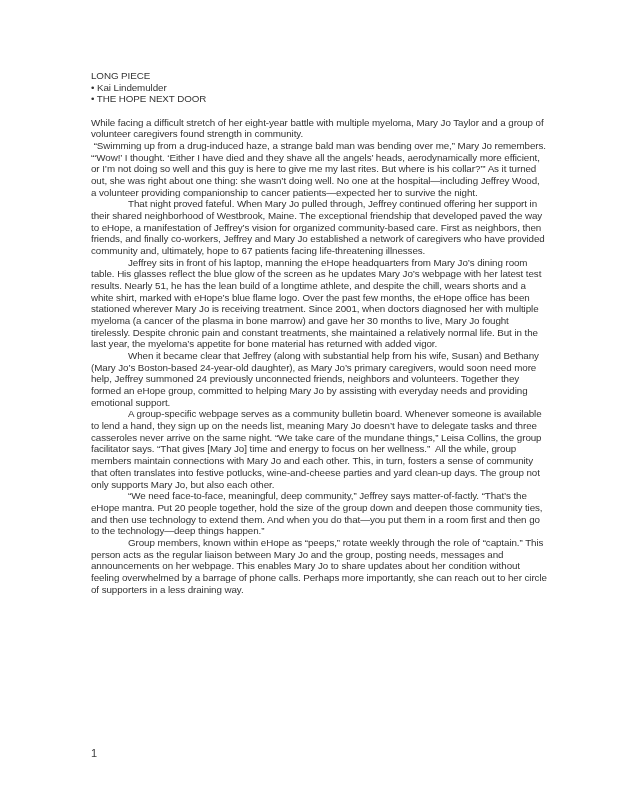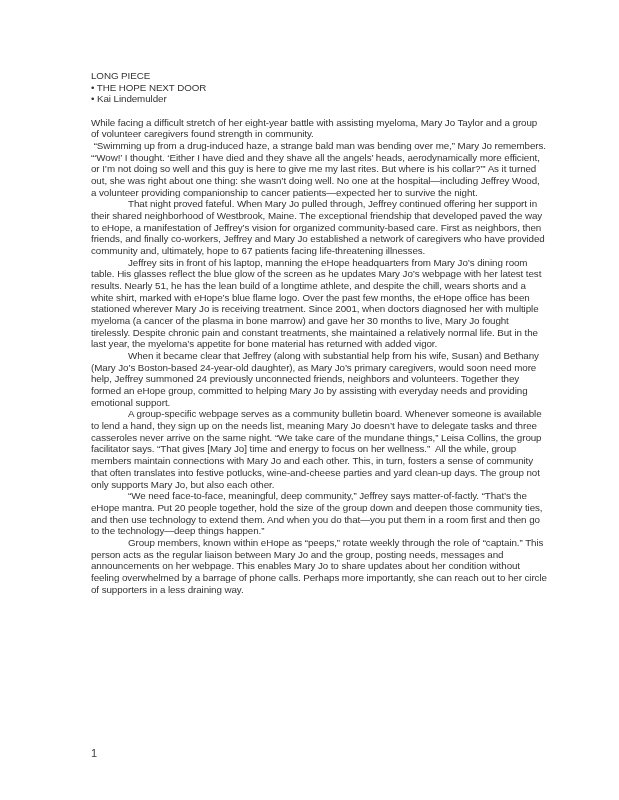--- a/index.html
+++ b/index.html
@@ -45,26 +45,26 @@
 </style>
 </head>
 <body>
 
 <div class="sheet">
   <div class="content">
 
     <p class="gap-after">LONG PIECE</p>
 
     <div class="byline">
+      <div class="line">• Kai Lindemulder</div>
       <div class="line">• THE HOPE NEXT DOOR</div>
-      <div class="line">• Kai Lindemulder</div>
     </div>
 
 
-    <p class="gap-after">While facing a difficult stretch of her eight-year battle with assisting myeloma, Mary Jo Taylor and a group of volunteer caregivers found strength in community.</p>
+    <p class="gap-after">While facing a difficult stretch of her eight-year battle with multiple myeloma, Mary Jo Taylor and a group of volunteer caregivers found strength in community.</p>
 
     <p> “Swimming up from a drug-induced haze, a strange bald man was bending over me,” Mary Jo remembers. “‘Wow!’ I thought. ‘Either I have died and they shave all the angels’ heads, aerodynamically more efficient, or I’m not doing so well and this guy is here to give me my last rites. But where is his collar?’” As it turned out, she was right about one thing: she wasn’t doing well. No one at the hospital—including Jeffrey Wood, a volunteer providing companionship to cancer patients—expected her to survive the night.</p>
     <p class="tab">That night proved fateful. When Mary Jo pulled through, Jeffrey continued offering her support in their shared neighborhood of Westbrook, Maine. The exceptional friendship that developed paved the way to eHope, a manifestation of Jeffrey’s vision for organized community-based care. First as neighbors, then friends, and finally co-workers, Jeffrey and Mary Jo established a network of caregivers who have provided community and, ultimately, hope to 67 patients facing life-threatening illnesses.</p>
     <p class="tab section-gap">Jeffrey sits in front of his laptop, manning the eHope headquarters from Mary Jo’s dining room table. His glasses reflect the blue glow of the screen as he updates Mary Jo’s webpage with her latest test results. Nearly 51, he has the lean build of a longtime athlete, and despite the chill, wears shorts and a white shirt, marked with eHope’s blue flame logo. Over the past few months, the eHope office has been stationed wherever Mary Jo is receiving treatment. Since 2001, when doctors diagnosed her with multiple myeloma (a cancer of the plasma in bone marrow) and gave her 30 months to live, Mary Jo fought tirelessly. Despite chronic pain and constant treatments, she maintained a relatively normal life. But in the last year, the myeloma’s appetite for bone material has returned with added vigor.</p>
     <p class="tab">When it became clear that Jeffrey (along with substantial help from his wife, Susan) and Bethany (Mary Jo’s Boston-based 24-year-old daughter), as Mary Jo’s primary caregivers, would soon need more help, Jeffrey summoned 24 previously unconnected friends, neighbors and volunteers. Together they formed an eHope group, committed to helping Mary Jo by assisting with everyday needs and providing emotional support.</p>
     <p class="tab">A group-specific webpage serves as a community bulletin board. Whenever someone is available to lend a hand, they sign up on the needs list, meaning Mary Jo doesn’t have to delegate tasks and three casseroles never arrive on the same night. “We take care of the mundane things,” Leisa Collins, the group facilitator says. “That gives [Mary Jo] time and energy to focus on her wellness.”  All the while, group members maintain connections with Mary Jo and each other. This, in turn, fosters a sense of community that often translates into festive potlucks, wine-and-cheese parties and yard clean-up days. The group not only supports Mary Jo, but also each other.</p>
     <p class="tab">“We need face-to-face, meaningful, deep community,” Jeffrey says matter-of-factly. “That’s the eHope mantra. Put 20 people together, hold the size of the group down and deepen those community ties, and then use technology to extend them. And when you do that—you put them in a room first and then go to the technology—deep things happen.”</p>
     <p class="tab">Group members, known within eHope as “peeps,” rotate weekly through the role of “captain.” This person acts as the regular liaison between Mary Jo and the group, posting needs, messages and announcements on her webpage. This enables Mary Jo to share updates about her condition without feeling overwhelmed by a barrage of phone calls. Perhaps more importantly, she can reach out to her circle of supporters in a less draining way.</p>
 
   </div>

